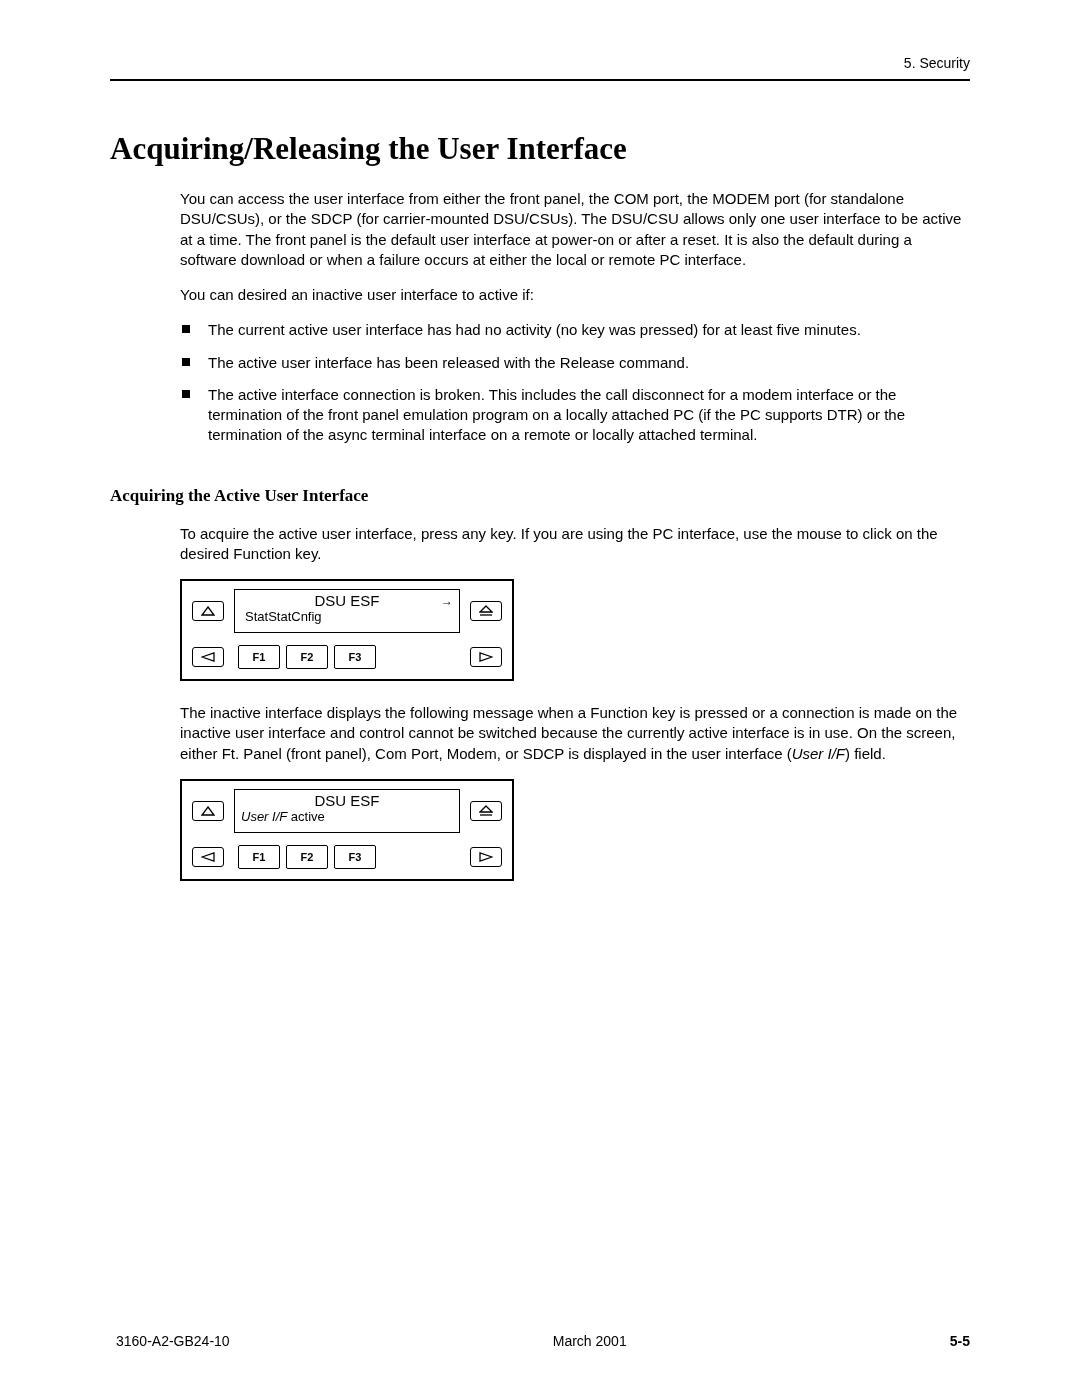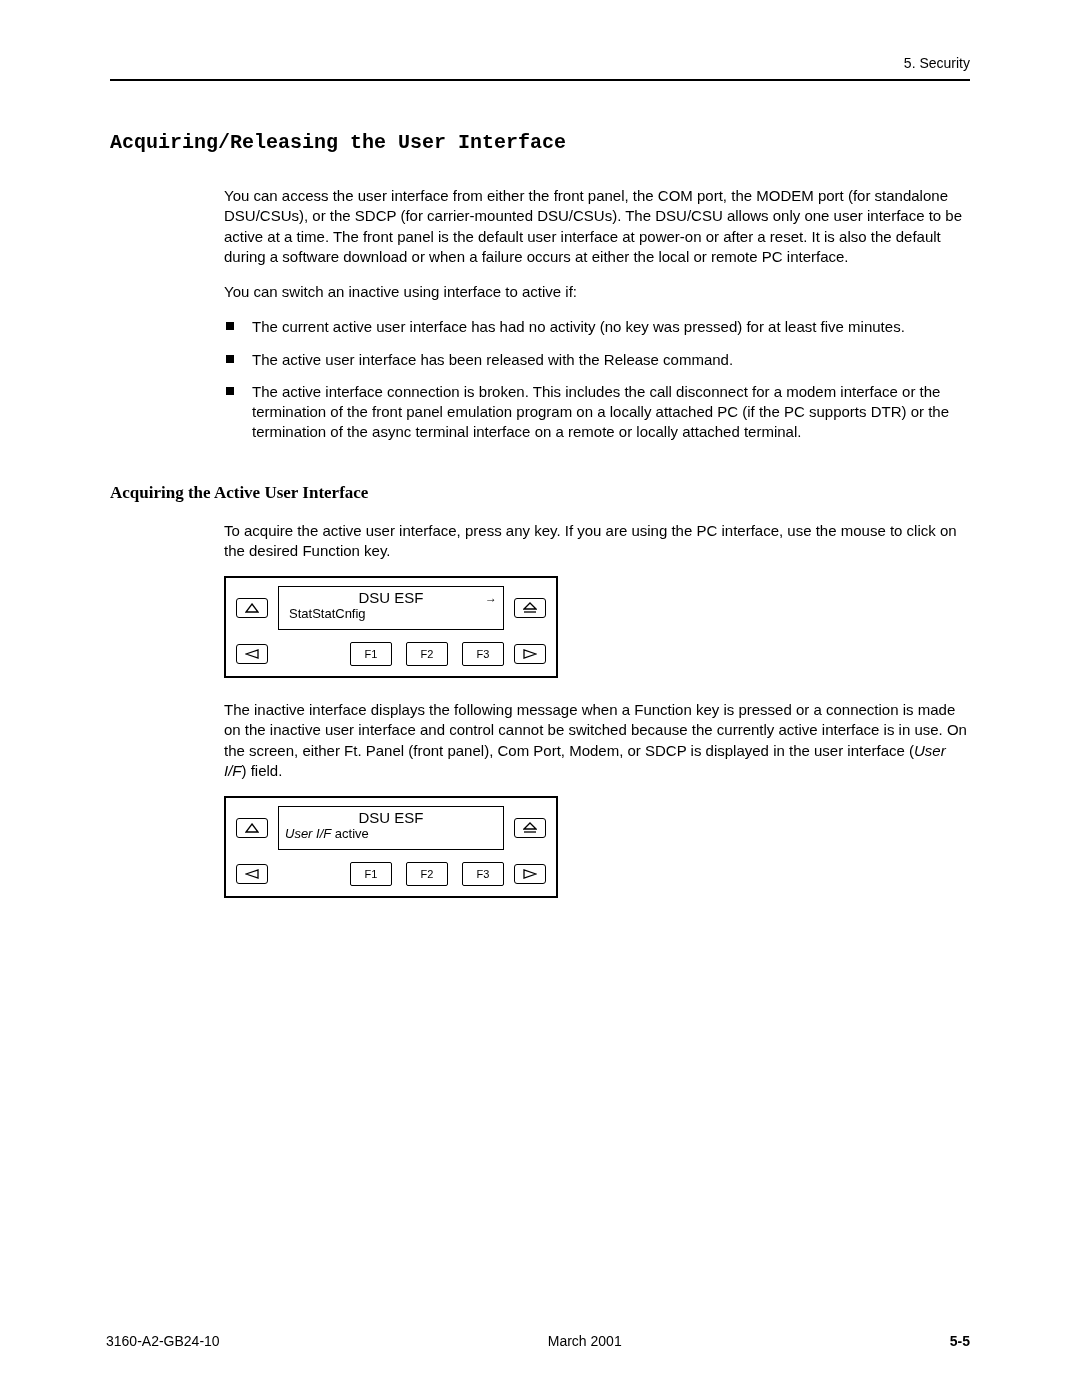--- a/index.html
+++ b/index.html
@@ -18,33 +18,33 @@
     padding: 55px 110px 40px 110px;
   }
   .header-section {
     text-align: right;
     font-size: 14px;
     padding-bottom: 8px;
     border-bottom: 2px solid #000;
     margin-bottom: 50px;
   }
   h1 {
-    font-family: Liberation Mono, monospace;
+    font-family: Liberation Serif, serif;
     font-weight: bold;
-    font-size: 20px;
-    margin: 0 0 32px 0;
+    font-size: 31px;
+    margin: 0 0 22px 0;
   }
   h2 {
     font-family: "Times New Roman", Times, serif;
     font-weight: bold;
     font-size: 17px;
     margin: 40px 0 18px 0;
   }
   .body-block {
-    margin-left: 114px;
+    margin-left: 70px;
   }
   .body-block p {
     margin: 0 0 15px 0;
     line-height: 1.35;
   }
   ul.square {
     list-style: none;
     padding: 0;
     margin: 0 0 10px 0;
   }
@@ -113,59 +113,60 @@
     font-size: 13px;
   }
   .lcd .arrow-right {
     position: absolute;
     top: 4px;
     right: 6px;
     font-size: 12px;
   }
   .fkeys {
     display: flex;
-    gap: 14px;
+    gap: 6px;
     flex: 1;
-    justify-content: flex-end;
+    justify-content: flex-start;
     padding-left: 4px;
+    font-weight: bold;
   }
   .fkey {
     border: 1.5px solid #000;
     border-radius: 2px;
     width: 40px;
     height: 22px;
     font-size: 11px;
     display: flex;
     align-items: center;
     justify-content: center;
   }
 
   .footer {
     position: absolute;
     bottom: 48px;
-    left: 106px;
+    left: 116px;
     right: 110px;
     display: flex;
     justify-content: space-between;
     font-size: 14px;
   }
   .footer .page-num { font-weight: bold; }
 </style>
 </head>
 <body>
 
 <div class="page">
 
   <div class="header-section">5. Security</div>
 
   <h1>Acquiring/Releasing the User Interface</h1>
 
   <div class="body-block">
     <p>You can access the user interface from either the front panel, the COM port, the MODEM port (for standalone DSU/CSUs), or the SDCP (for carrier-mounted DSU/CSUs). The DSU/CSU allows only one user interface to be active at a time. The front panel is the default user interface at power-on or after a reset. It is also the default during a software download or when a failure occurs at either the local or remote PC interface.</p>
-    <p>You can switch an inactive using interface to active if:</p>
+    <p>You can desired an inactive user interface to active if:</p>
     <ul class="square">
       <li>The current active user interface has had no activity (no key was pressed) for at least five minutes.</li>
       <li>The active user interface has been released with the Release command.</li>
       <li>The active interface connection is broken. This includes the call disconnect for a modem interface or the termination of the front panel emulation program on a locally attached PC (if the PC supports DTR) or the termination of the async terminal interface on a remote or locally attached terminal.</li>
     </ul>
   </div>
 
   <h2>Acquiring the Active User Interface</h2>
 
   <div class="body-block">

